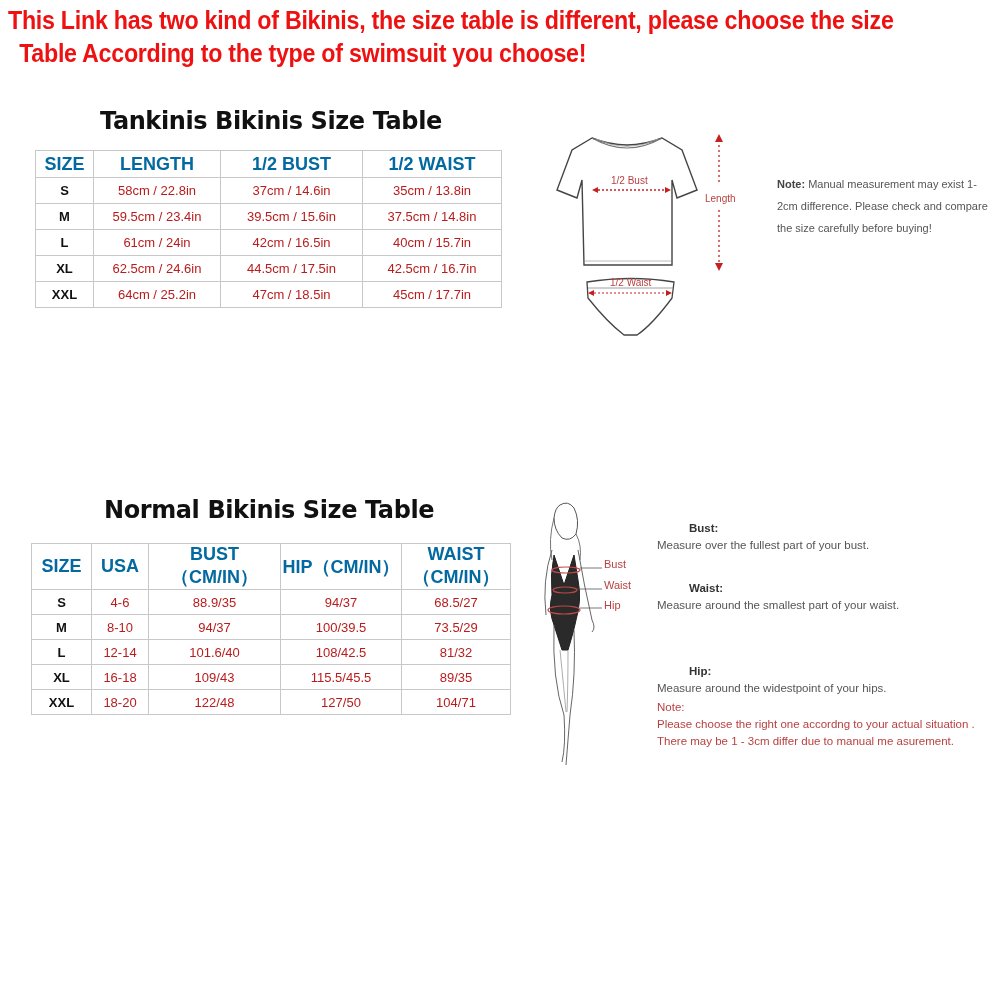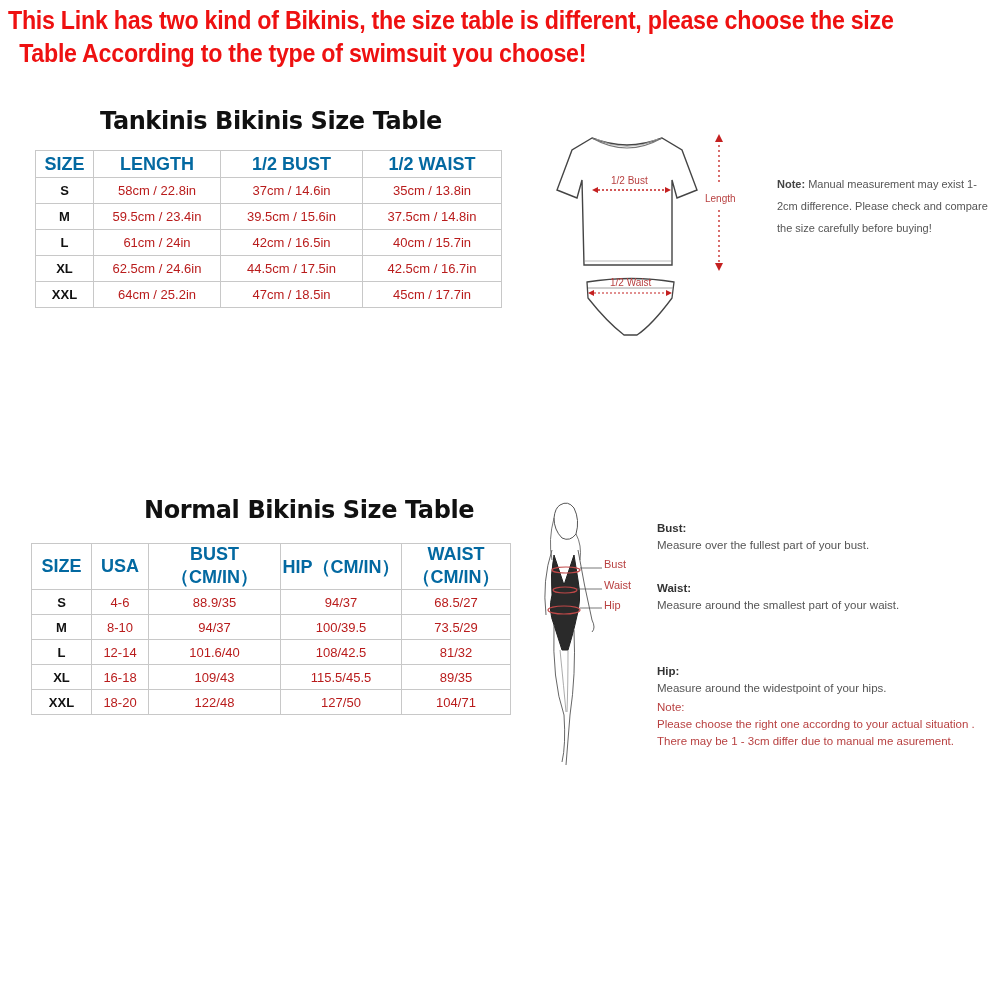--- a/index.html
+++ b/index.html
@@ -38,21 +38,21 @@
 
   .note1 {
     position: absolute; left: 777px; top: 173px; width: 215px;
     font-size: 11px; line-height: 22px; color: #555;
   }
   .note1 b { color: #444; }
 
   .measure {
     position: absolute; left: 657px; width: 340px; font-size: 11.5px; color: #555; line-height: 17px;
   }
-  .measure .h { font-weight: bold; color: #333; }
+  .measure .h { font-weight: bold; color: #333; margin-left: 32px; }
   .measure.red { color: #b84040; }
 
   .fig-label { position: absolute; font-size: 11px; color: #b84040; }
   svg { position: absolute; }
 </style>
 </head>
 <body>
 
 <div class="banner">
   <div>This Link has two kind of Bikinis, the size table is different, please choose the size</div>
@@ -128,21 +128,21 @@
 </svg>
 <div class="fig-label" style="left:611px; top:175px; font-size:10px;">1/2 Bust</div>
 <div class="fig-label" style="left:705px; top:193px; font-size:10px;">Length</div>
 <div class="fig-label" style="left:610px; top:277px; font-size:10px;">1/2 Waist</div>
 
 <div class="note1">
   <b>Note:</b>
   <span>Manual measurement may exist 1-2cm difference. Please check and compare the size carefully before buying!</span>
 </div>
 
-<div class="section-title" style="left:104px; top:496px;margin-left:40px;">Normal Bikinis Size Table</div>
+<div class="section-title" style="left:104px; top:496px;">Normal Bikinis Size Table</div>
 
 <table class="size" id="t2">
   <thead>
     <tr>
       <th style="width:60px">SIZE</th>
       <th style="width:57px">USA</th>
       <th style="width:132px">BUST（CM/IN）</th>
       <th style="width:121px">HIP（CM/IN）</th>
       <th>WAIST（CM/IN）</th>
     </tr>

